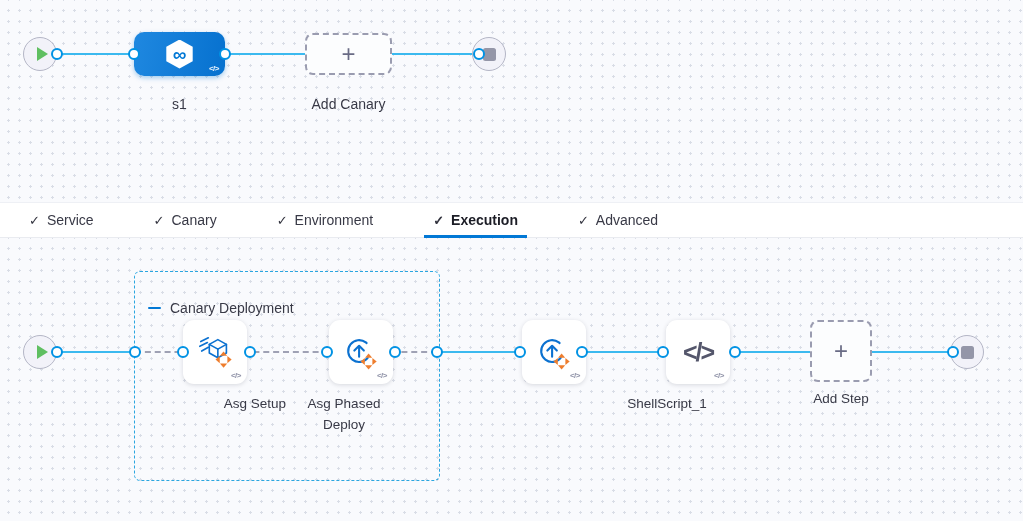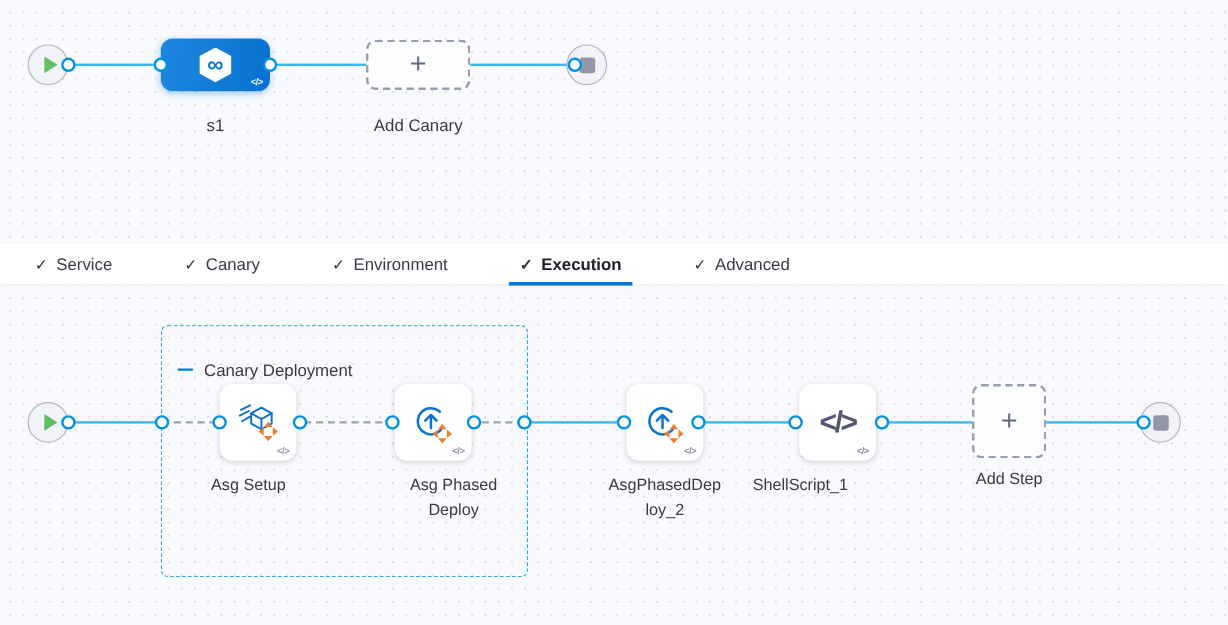--- a/index.html
+++ b/index.html
@@ -202,57 +202,56 @@
         </g>
         <g fill="#ee7d2d">
           <path d="M29 19.5 L32.8 24 L25.2 24 Z"></path>
           <path d="M29 36.5 L32.8 32 L25.2 32 Z"></path>
           <path d="M20.5 28 L25 24.2 L25 31.8 Z"></path>
           <path d="M37.5 28 L33 24.2 L33 31.8 Z"></path>
         </g>
       </svg>
       <div class="card-code-badge">&lt;/&gt;</div>
     </div>
-    <div class="node-label" style="left:147px; top:156px; width:120px;">Asg Setup</div>
+    <div class="node-label" style="left:166px; top:156px; width:120px;text-align:right;">Asg Setup</div>
 
     <div class="step-card" style="left:329px;">
       <svg width="38" height="38" viewBox="0 0 40 40">
         <g stroke="#0b71d0" stroke-width="2.2" fill="none" stroke-linecap="round" stroke-linejoin="round">
           <circle cx="18" cy="19" r="11.5" stroke-dasharray="55 18" transform="rotate(38 18 19)"></circle>
           <path d="M18 25 L18 14.5"></path>
           <path d="M13 18.5 L18 13.5 L23 18.5"></path>
         </g>
         <g fill="#ee7d2d">
           <path d="M28 21.5 L31.8 26 L24.2 26 Z"></path>
           <path d="M28 38.5 L31.8 34 L24.2 34 Z"></path>
           <path d="M19.5 30 L24 26.2 L24 33.8 Z"></path>
           <path d="M36.5 30 L32 26.2 L32 33.8 Z"></path>
         </g>
       </svg>
       <div class="card-code-badge">&lt;/&gt;</div>
     </div>
-    <div class="node-label" style="left:328px; top:156px; width:100px;">Asg Phased Deploy</div>
+    <div class="node-label" style="left:294px; top:156px; width:100px;">Asg Phased Deploy</div>
 
     <div class="step-card" style="left:522px;">
       <svg width="38" height="38" viewBox="0 0 40 40">
         <g stroke="#0b71d0" stroke-width="2.2" fill="none" stroke-linecap="round" stroke-linejoin="round">
           <circle cx="18" cy="19" r="11.5" stroke-dasharray="55 18" transform="rotate(38 18 19)"></circle>
           <path d="M18 25 L18 14.5"></path>
           <path d="M13 18.5 L18 13.5 L23 18.5"></path>
         </g>
         <g fill="#ee7d2d">
           <path d="M28 21.5 L31.8 26 L24.2 26 Z"></path>
           <path d="M28 38.5 L31.8 34 L24.2 34 Z"></path>
           <path d="M19.5 30 L24 26.2 L24 33.8 Z"></path>
           <path d="M36.5 30 L32 26.2 L32 33.8 Z"></path>
         </g>
       </svg>
       <div class="card-code-badge">&lt;/&gt;</div>
     </div>
-    <div class="node-label" style="left:506px; top:156px; width:96px; word-break:break-all;">AsgPhasedDeploy_2</div>
 
     <div class="step-card" style="left:666px;">
       <div class="shell-glyph">&lt;/&gt;</div>
       <div class="card-code-badge">&lt;/&gt;</div>
     </div>
     <div class="node-label" style="left:607px; top:156px; width:120px;">ShellScript_1</div>
 
     <div class="add-box" style="left:810px; top:82px; width:62px; height:62px;">
       <span class="plus">+</span>
     </div>

